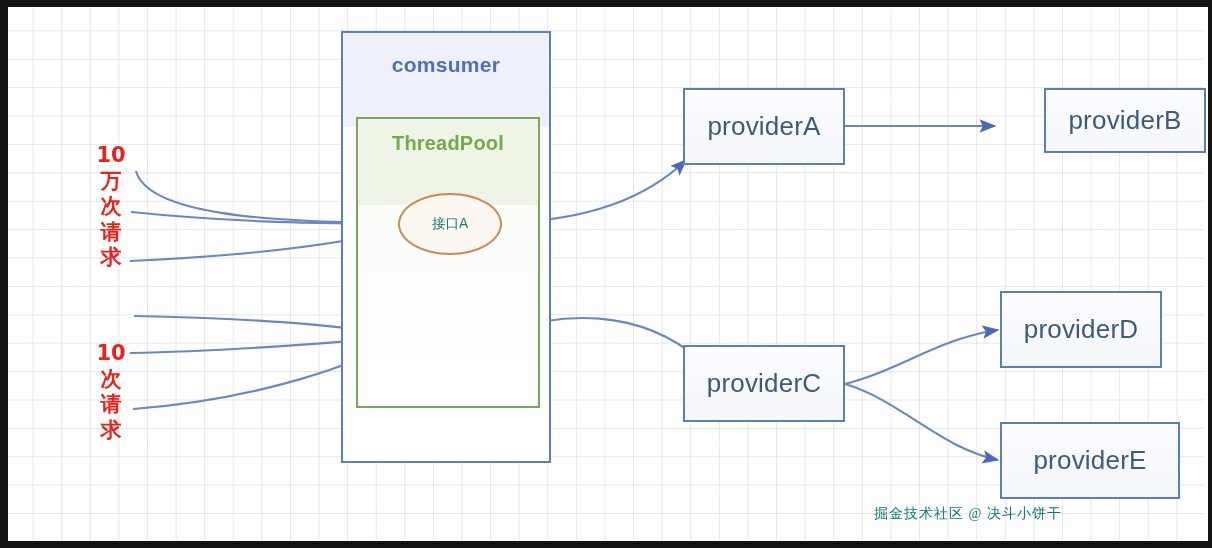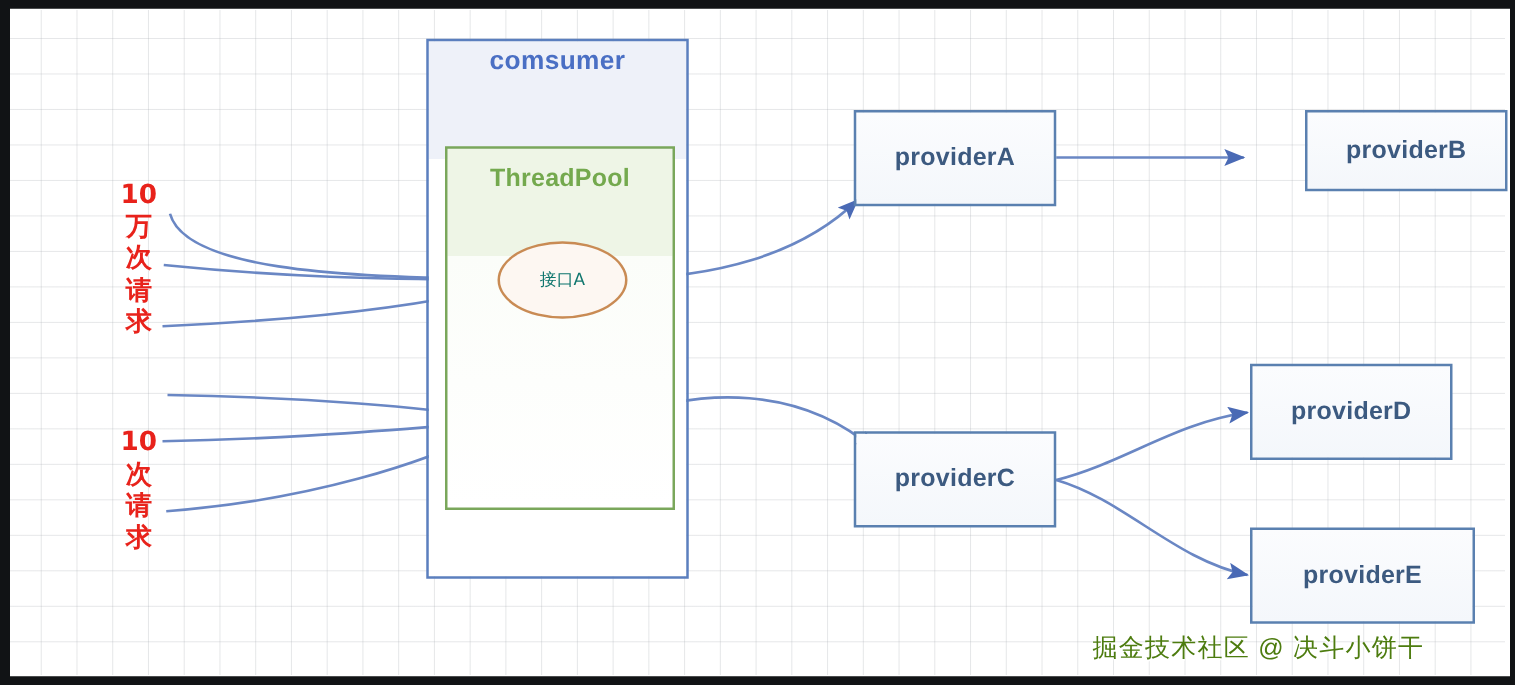--- a/index.html
+++ b/index.html
@@ -52,21 +52,21 @@
     border:2px solid #5b7fbe;
     background:linear-gradient(to bottom,#eef1f9 0%,#eef1f9 22%,#ffffff 22%,#ffffff 100%);
     display:block;
   }
   .consumer-title{
     text-align:center;
     color:#4a6fc4;
     font-weight:bold;
     font-size:21px;
     letter-spacing:.3px;
-    padding-top:4px;
+    padding-top:20px;
   }
 
   .threadpool-box{
     position:absolute;
     border:2px solid #7aa75b;
     background:linear-gradient(to bottom,#eef5e6 0%,#eef5e6 30%,#fbfdf9 30%,#ffffff 100%);
     box-sizing:border-box;
   }
   .threadpool-title{
     text-align:center;
@@ -86,44 +86,44 @@
     color:#0f766e;
     font-size:13.5px;
     font-family:"DejaVu Sans","Liberation Sans",sans-serif;
     box-sizing:border-box;
   }
 
   .provider{
     border:2px solid #5a80b0;
     background:linear-gradient(to bottom,#fbfcfe 0%,#f4f7fb 100%);
     color:#3c5a80;
-    font-weight:bold;
-    font-size:20px;
+    font-weight:normal;
+    font-size:26px;
     letter-spacing:.2px;
   }
 
   .redlabel{
     position:absolute;
     color:#e8221b;
     font-weight:bold;
     font-size:21px;
     line-height:1.22;
     width:30px;
     text-align:center;
     font-family:"DejaVu Sans","Liberation Sans",sans-serif;
     white-space:pre-line;
     margin-top:27px;
   }
 
   .watermark{
     position:absolute;
-    color:#4d7c0f;
-    font-size:20px;
+    color:#0f766e;
+    font-size:14px;
     letter-spacing:1px;
-    font-family:Liberation Sans, sans-serif;
+    font-family:Liberation Serif, serif;
     white-space:nowrap;
     text-shadow:0 1px 0 #ffffff;
   }
 </style>
 </head>
 <body>
 
 <div id="canvas">
 
   <div id="grid"></div>

